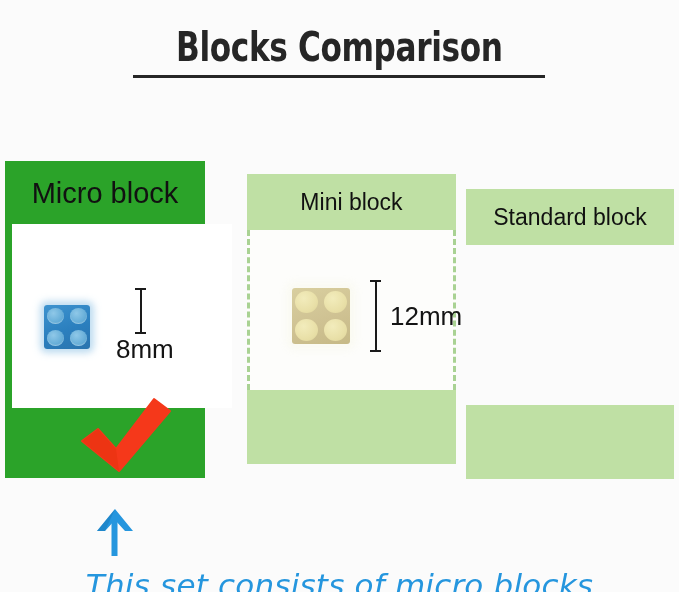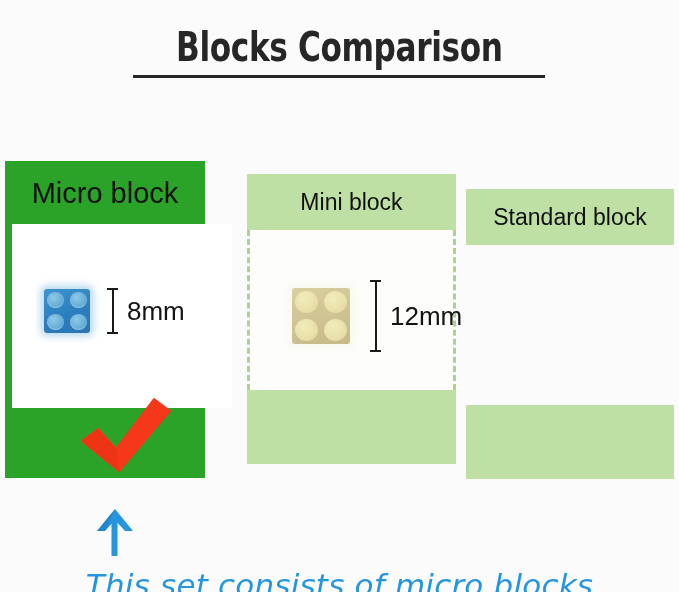--- a/index.html
+++ b/index.html
@@ -289,21 +289,21 @@
     <div class="panel-body">
       <div class="block-row" style="left:32px; top:64px;">
 
         <div class="brick brick-blue">
           <span class="stud"></span>
           <span class="stud"></span>
           <span class="stud"></span>
           <span class="stud"></span>
         </div>
 
-        <div class="dim" style="margin-left:17px;">
+        <div class="dim" style="margin-left:17px;flex-direction:column;">
           <div class="dim-bar" style="height:46px;">
             <span class="stem"></span>
             <span class="cap cap-top"></span>
             <span class="cap cap-bot"></span>
           </div>
           <span class="dim-label">8mm</span>
         </div>
 
       </div>
     </div>

